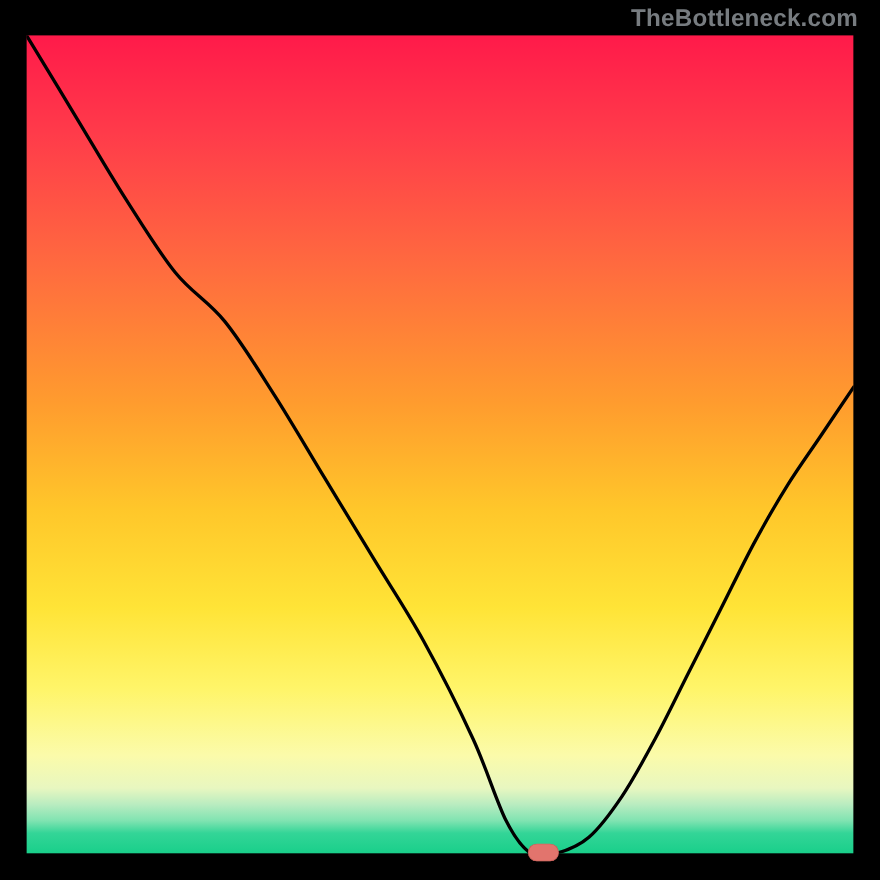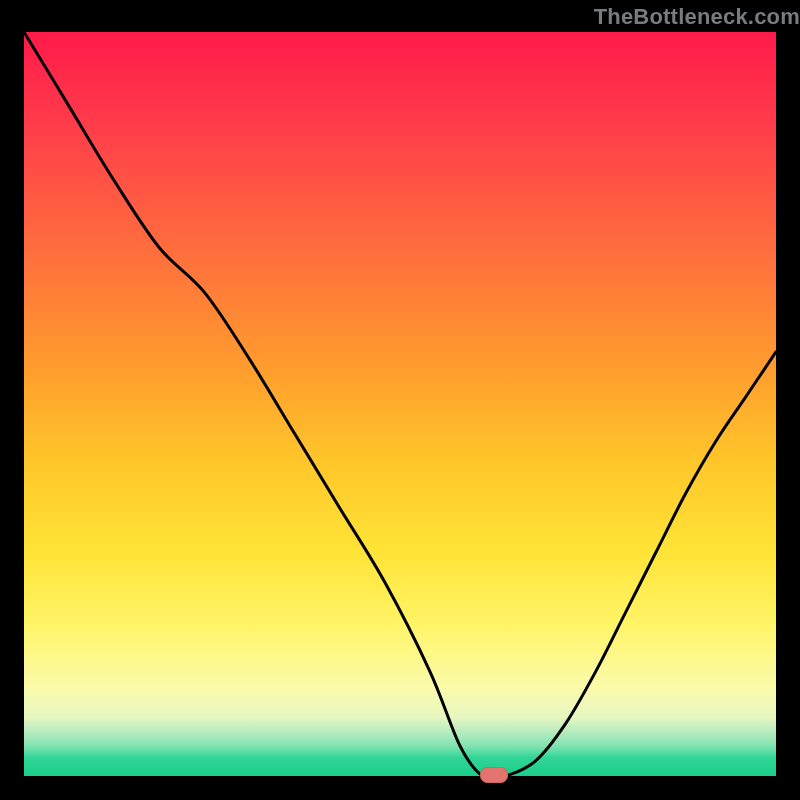--- a/index.html
+++ b/index.html
@@ -12,21 +12,21 @@
   }
   .frame {
     position: relative;
     width: 800px;
     height: 800px;
     background: #000;
   }
   .watermark {
     position: absolute;
     top: 4px;
-    right: 0;
+    right: 20px;
     font-family: Arial, Helvetica, sans-serif;
     font-size: 22px;
     font-weight: 600;
     color: #777c80;
     user-select: none;
     z-index: 20;
     letter-spacing: 0.2px;
   }
   .plot-wrap {
     position: absolute;

